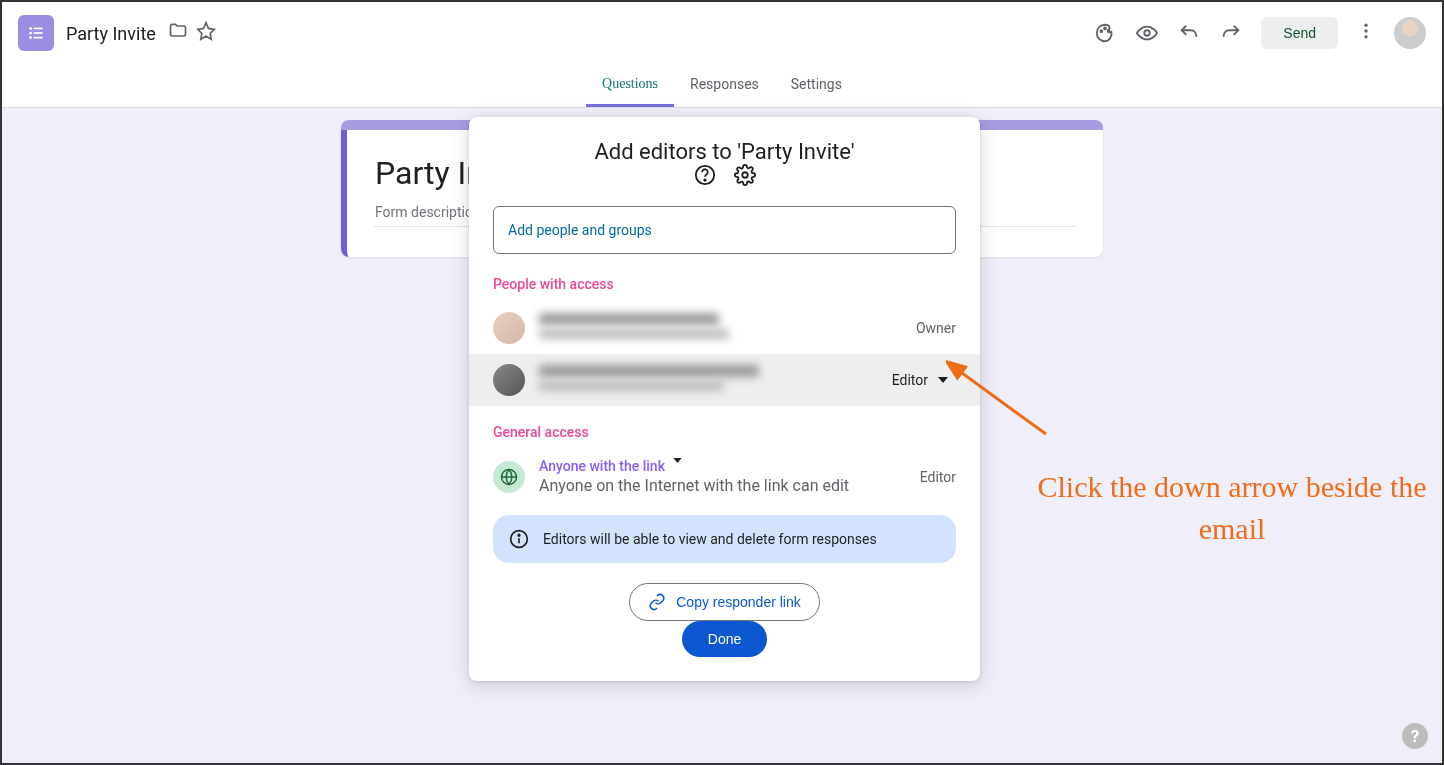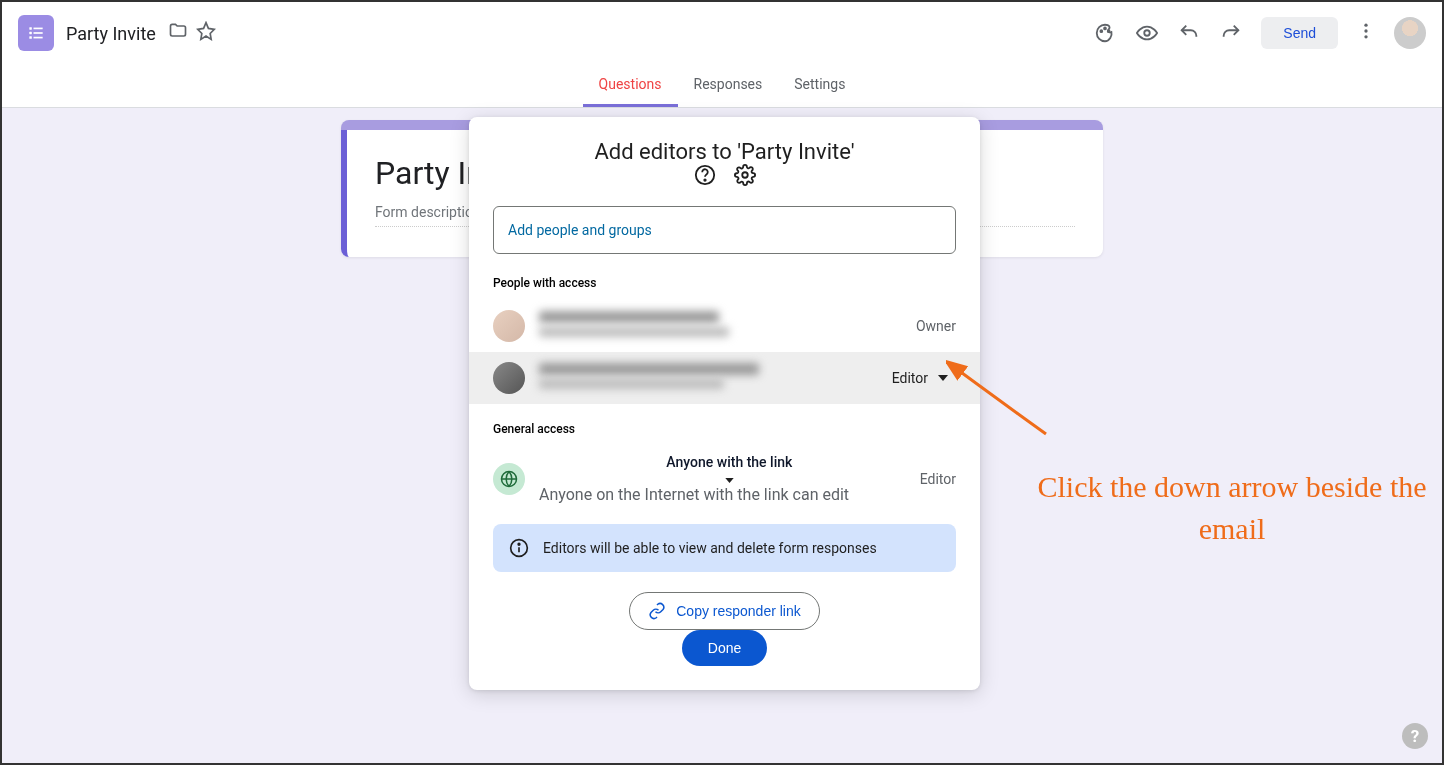--- a/index.html
+++ b/index.html
@@ -7,69 +7,69 @@
   
   
   .header { height: 62px; display: flex; align-items: center; padding: 0 16px; background: #fff; }
   .logo { width: 36px; height: 36px; background: #9b8ce4; border-radius: 6px; display: flex; align-items: center; justify-content: center; margin-right: 12px; }
   .logo svg { fill: #fff; }
   .doc-title { font-size: 18px; color: #202124; margin-right: 12px; }
   .folder-icon { color: #5f6368; margin-right: 8px; cursor: pointer; }
   .star-icon { color: #5f6368; cursor: pointer; }
   .header-right { margin-left: auto; display: flex; align-items: center; gap: 18px; }
   .header-icon { color: #5f6368; cursor: pointer; display: flex; align-items: center; justify-content: center; width: 24px; height: 24px; }
-  .send-btn { background: #edeef0; color: #1d4ed8; padding: 8px 22px; border-radius: 6px; border: none; font-size: 14px; font-weight: 500; }
+  .send-btn { background: #edeef0; color: #14532d; padding: 8px 22px; border-radius: 6px; border: none; font-size: 14px; font-weight: 500; }
   .more-icon { color: #5f6368; cursor: pointer; }
   .avatar { width: 32px; height: 32px; border-radius: 50%; background: #ddd; background-image: radial-gradient(circle at 50% 35%, #e8d4c4 30%, #ccc 31%); }
   
   
   .tabs { display: flex; justify-content: center; border-bottom: 1px solid #dadce0; background: #fff; }
   .tab { padding: 12px 16px; font-size: 14px; color: #5f6368; cursor: pointer; border-bottom: 3px solid transparent; }
-  .tab.active { color: #ef4444; border-bottom-color: #7a6fd8; }
+  .tab.active { color: #0f766e; border-bottom-color: #7a6fd8; font-family: Liberation Serif, serif; }
   
   
   .canvas { background: #f0eef9; height: calc(100% - 104px); position: relative; padding-top: 12px; }
   .form-card { width: 762px; margin: 0 auto; background: #fff; border-radius: 8px; position: relative; border-top: 10px solid #a89ce0; box-shadow: 0 1px 3px rgba(0,0,0,0.08); }
   .form-card-inner { padding: 24px 28px 30px; border-left: 6px solid #6b5fd6; border-radius: 0 0 0 8px; }
   .form-title { font-size: 32px; color: #202124; margin-bottom: 12px; }
   .form-desc { font-size: 14px; color: #70757a; border-bottom: 1px dotted #ccc; padding-bottom: 6px; }
   
   
   .dialog { position: absolute; top: 115px; left: 467px; width: 511px; background: #fff; border-radius: 8px; box-shadow: 0 4px 20px rgba(0,0,0,0.15), 0 1px 4px rgba(0,0,0,0.1); z-index: 10; }
   .dialog-header { display: flex; align-items: center; padding: 22px 24px 16px; flex-direction: column; }
   .dialog-title { font-size: 22px; color: #1f1f1f; flex: 1; }
   .dialog-header-icons { display: flex; gap: 18px; }
   .dialog-header-icon { cursor: pointer; color: #1f1f1f; }
   
   .add-input { margin: 0 24px 18px; border: 1px solid #747775; border-radius: 6px; padding: 15px 14px; font-size: 14px; color: #0369a1; cursor: text; }
   
-  .section-title { font-size: 12px; font-weight: 500; color: #000000; padding: 4px 24px 10px; }
+  .section-title { font-size: 14px; font-weight: 500; color: #ec4899; padding: 4px 24px 10px; }
   
   .person-row { display: flex; align-items: center; padding: 10px 24px; }
   .person-row.hover { background: #eeeeee; }
   .person-avatar { width: 32px; height: 32px; border-radius: 50%; background: #ccc; margin-right: 14px; flex-shrink: 0; }
   .person-avatar.a1 { background: linear-gradient(135deg, #e8d0c0, #d4b8a8); }
   .person-avatar.a2 { background: linear-gradient(135deg, #888, #555); }
   .person-info { flex: 1; }
   .blur-text { filter: blur(4px); background: #999; color: transparent; border-radius: 3px; height: 12px; margin-bottom: 4px; }
   .blur-text.w1 { width: 180px; }
   .blur-text.w2 { width: 190px; height: 10px; background: #bbb; }
   .blur-text.w3 { width: 220px; }
   .blur-text.w4 { width: 185px; height: 10px; background: #bbb; }
   .person-role { font-size: 14px; color: #5f6368; }
   .role-dropdown { display: flex; align-items: center; gap: 10px; font-size: 14px; color: #1f1f1f; cursor: pointer; padding: 4px 8px; }
   
   .general-row { display: flex; align-items: center; padding: 8px 24px 16px; }
   .globe-circle { width: 32px; height: 32px; border-radius: 50%; background: #c5e9d3; display: flex; align-items: center; justify-content: center; margin-right: 14px; flex-shrink: 0; }
   .general-info { flex: 1; }
-  .general-title-row { display: flex; align-items: center; gap: 8px; font-size: 14px; font-weight: 500; color: #0f172a; cursor: pointer; flex-direction: column; }
+  .general-title-row { display: flex; gap: 8px; font-size: 14px; font-weight: 500; color: #8b5cf6; cursor: pointer; }
   .general-sub { font-size: 16px; color: #5f6368; margin-top: 2px; }
   .general-role { font-size: 14px; color: #5f6368; }
   
-  .notice { margin: 4px 24px 20px; background: #d3e3fd; border-radius: 8px; padding: 14px 16px; display: flex; align-items: center; gap: 14px; font-size: 14px; color: #1f1f1f; }
+  .notice { margin: 4px 24px 20px; background: #d3e3fd; border-radius: 16px; padding: 14px 16px; display: flex; align-items: center; gap: 14px; font-size: 14px; color: #1f1f1f; }
   
   .dialog-footer { display: flex; align-items: center; justify-content: space-between; padding: 0 24px 24px; flex-direction: column; }
   .copy-link-btn { border: 1px solid #747775; background: #fff; border-radius: 20px; padding: 9px 18px; display: flex; align-items: center; gap: 10px; font-size: 14px; color: #0b57d0; cursor: pointer; font-weight: 500; }
   .done-btn { background: #0b57d0; color: #fff; border: none; border-radius: 20px; padding: 10px 26px; font-size: 14px; font-weight: 500; cursor: pointer; }
   
   
   .annotation-arrow { position: absolute; top: 356px; left: 944px; z-index: 20; pointer-events: none; }
   .annotation-text { position: absolute; top: 416px; left: 1020px; color: #ef6c1a; font-family: 'Comic Sans MS', cursive; font-size: 30px; line-height: 1.4; text-align: center; z-index: 20; font-weight: 500; margin-top: 48px; }
   
   .help-fab { position: absolute; bottom: 14px; right: 14px; width: 26px; height: 26px; border-radius: 50%; background: #bdbdbd; color: #fff; display: flex; align-items: center; justify-content: center; font-size: 17px; font-weight: bold; cursor: pointer; }

